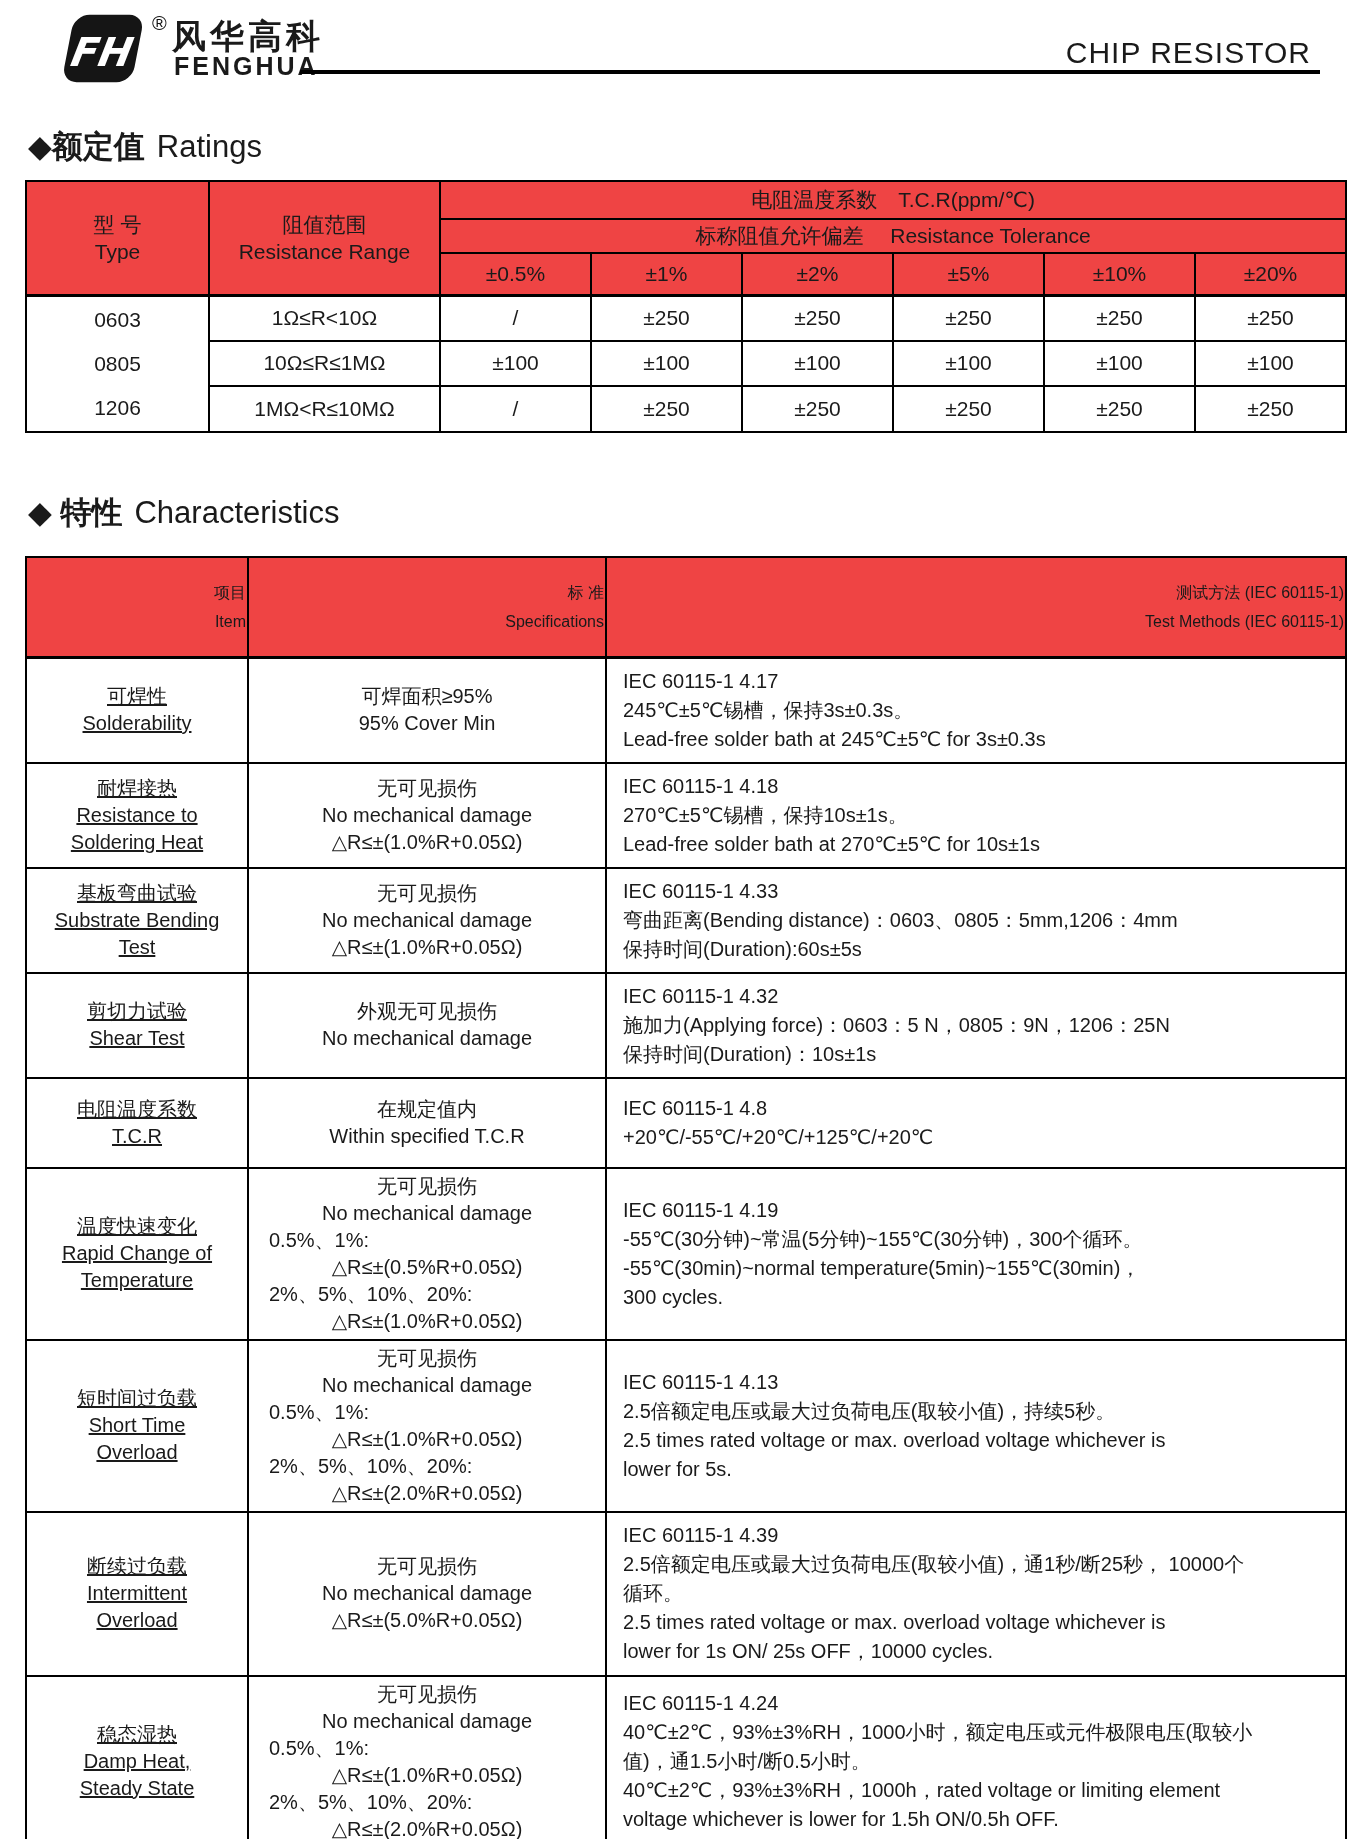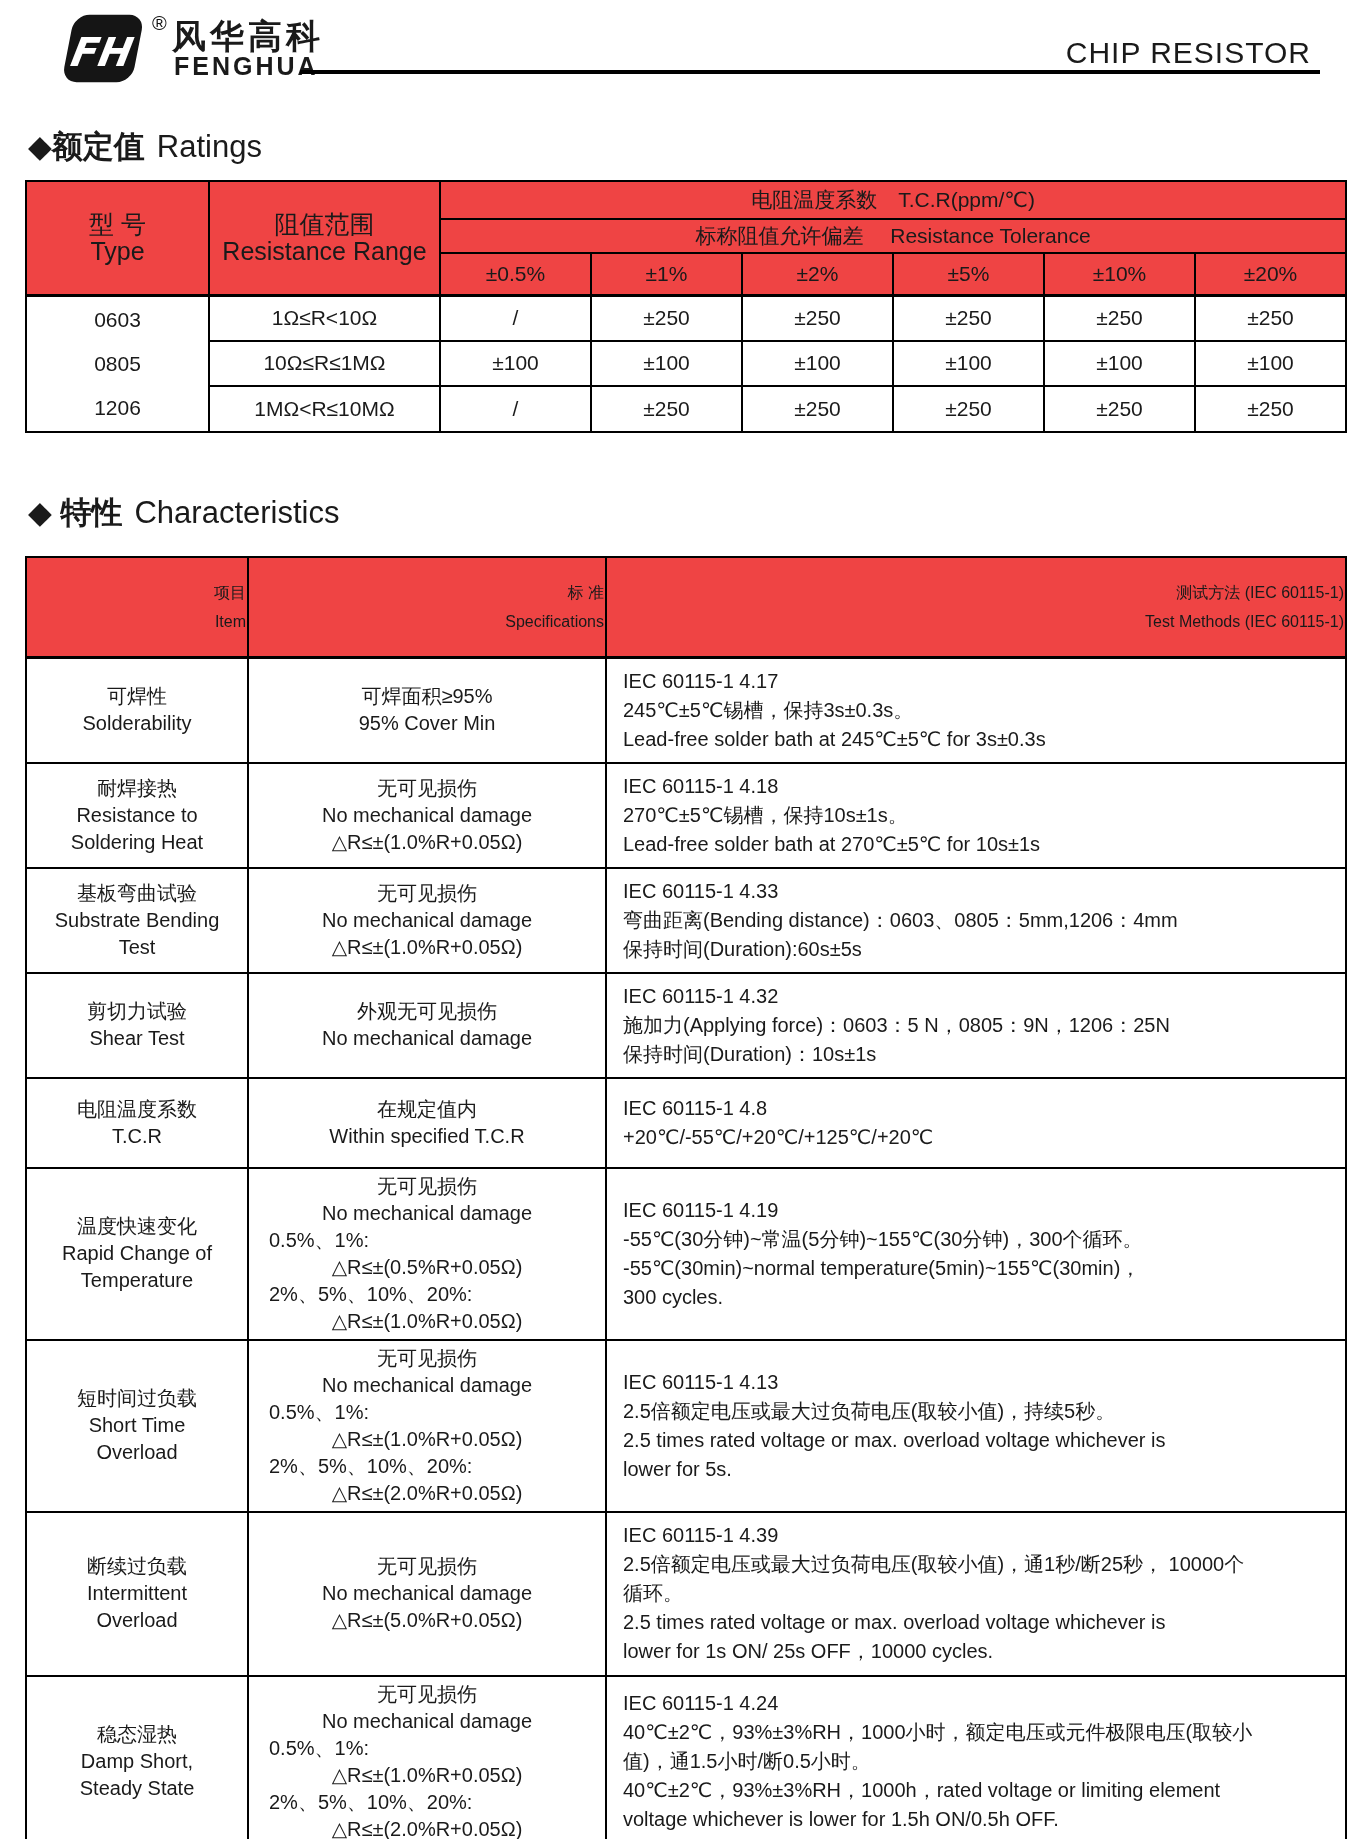--- a/index.html
+++ b/index.html
@@ -26,30 +26,30 @@
   td{border:2px solid #000;vertical-align:middle;overflow:hidden;}
   .hbg{background:#ef4444;}
   
   .ratings-table{position:absolute;left:25px;top:180px;width:1320px;text-align:center;}
   .ratings-table td{font-size:21px;}
   .ratings-table tr.r1{height:38px;}
   .ratings-table tr.r2{height:34px;}
   .ratings-table tr.r3{height:42px;}
   .ratings-table tr.d{height:44px;}
   .ratings-table .thickb{border-bottom:3px solid #000;}
-  .hdr2line div{line-height:27px;font-size:25px;}
+  .hdr2line div{line-height:27px;font-size:21px;}
   .type-cell div{line-height:44px;font-size:21px;}
   .rt-val{font-size:22px;}
   
   .char-table{position:absolute;left:25px;top:556px;width:1320px;}
   .char-table td{font-size:20px;}
   .char-table tr.ch-head{height:100px;}
   .ch-head td{border-bottom:3px solid #000;text-align:center;}
   .ch-head div{line-height:29px;font-size:16px;text-align:right;}
-  .c-item{text-align:center;}
+  .c-item{text-align:center;text-decoration:underline;}
   .c-item div{line-height:27px;}
   .c-spec{text-align:center;padding:4px 6px;}
   .c-spec div{line-height:27px;}
   .c-spec div.sl{text-align:left;padding-left:14px;}
   .c-test{text-align:left;padding:8px 0 8px 16px;}
   .c-test div{line-height:29px;}
 </style>
 </head>
 <body>
 
@@ -300,21 +300,21 @@
           <div>IEC 60115-1 4.39</div>
           <div>2.5倍额定电压或最大过负荷电压(取较小值)，通1秒/断25秒， 10000个</div>
           <div>循环。</div>
           <div>2.5 times rated voltage or max. overload voltage whichever is</div>
           <div>lower for 1s ON/ 25s OFF，10000 cycles.</div>
         </td>
       </tr>
       <tr style="height: 152px;">
         <td class="c-item">
           <div>稳态湿热</div>
-          <div>Damp Short,</div>
+          <div>Damp Heat,</div>
           <div>Steady State</div>
         </td>
         <td class="c-spec">
           <div>无可见损伤</div>
           <div>No mechanical damage</div>
           <div class="sl">0.5%、1%:</div>
           <div>△R≤±(1.0%R+0.05Ω)</div>
           <div class="sl">2%、5%、10%、20%:</div>
           <div>△R≤±(2.0%R+0.05Ω)</div>
         </td>

